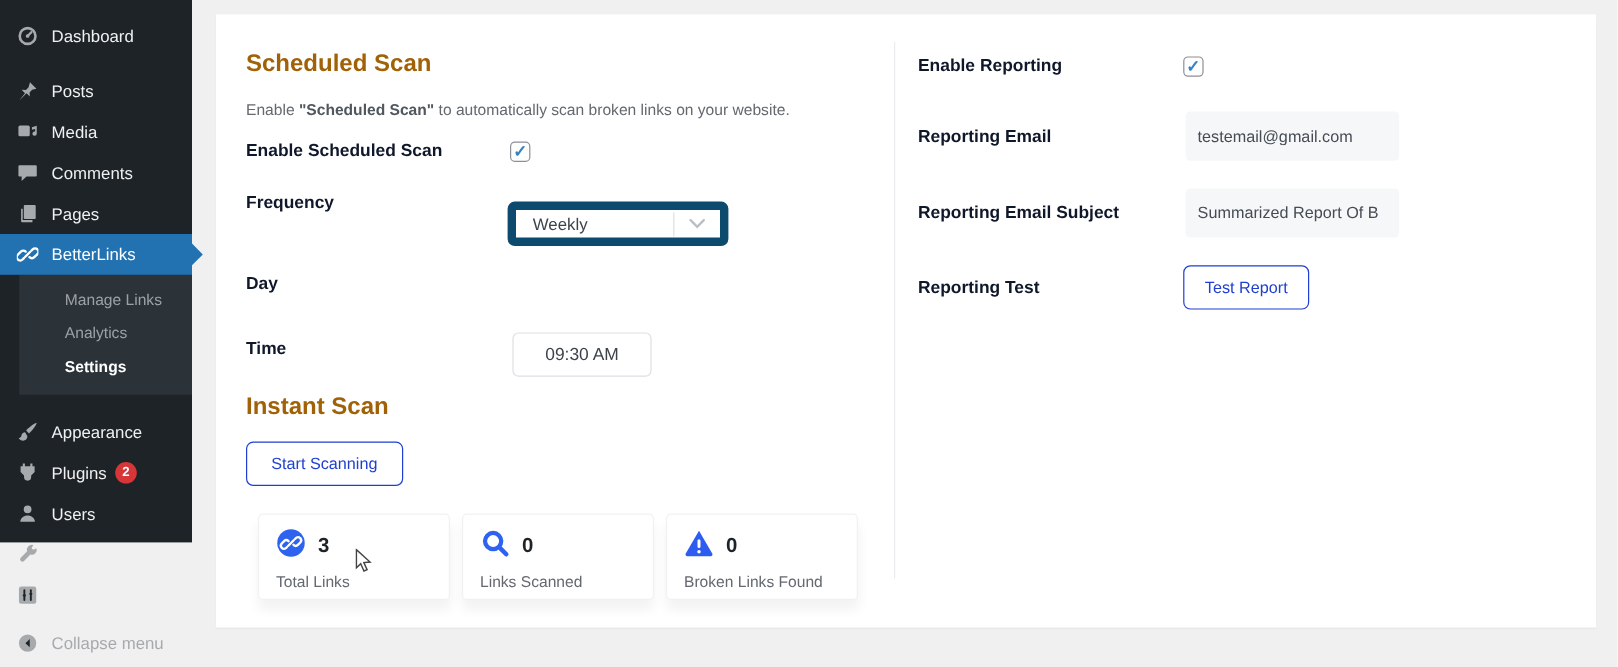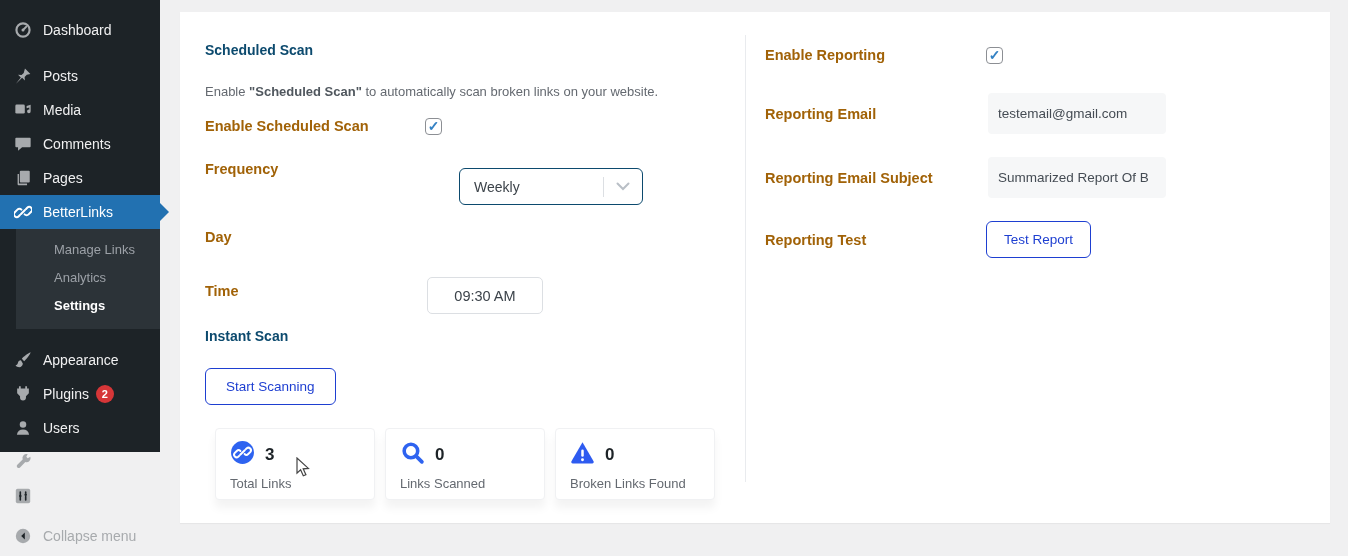--- a/index.html
+++ b/index.html
@@ -45,39 +45,39 @@
   }
   .menu-item.dim { color:#a7aaad; }
 
   
   .panel {
     position:absolute; left:180px; top:12px; width:1150px; height:511px;
     background:#fff; box-shadow:0 1px 1px rgba(0,0,0,0.04);
   }
   .v-divider { position:absolute; left:565px; top:23px; width:1px; height:447px; background:#e9ebee; }
 
-  .h-title { position:absolute; left:25px; font-size:14px; font-weight:bold; color:#0c4a6e; }
+  .h-title { position:absolute; left:25px; font-size:20px; font-weight:bold; color:#a16207; }
   .desc { position:absolute; left:25px; top:72px; font-size:13px; color:#646970; }
   .desc b { color:#50575e; }
 
-  .row-label { position:absolute; font-size:14.5px; font-weight:bold; color:#a16207; }
+  .row-label { position:absolute; font-size:14.5px; font-weight:bold; color:#0f172a; }
 
   
   .checkbox {
     position:absolute; width:17px; height:17px; background:#fff;
     border:1px solid #8c8f94; border-radius:4px; cursor:pointer;
     display:flex; align-items:center; justify-content:center;
   }
   .checkbox .check { color:#3582c4; font-size:14px; font-weight:bold; line-height:1; margin-top:-2px; }
 
   
   .select {
     position:absolute; left:243px; top:156px; width:184px; height:37px;
-    border:1px solid #0c4a6e; border-radius:6px; background:#fff; cursor:pointer;
-    display:flex; align-items:center;margin-left:36px;
+    border:7px solid #0c4a6e; border-radius:6px; background:#fff; cursor:pointer;
+    display:flex; align-items:center;
   }
   .select .sel-value { font-size:14px; color:#3c434a; padding-left:14px; flex:1; }
   .select .sel-sep { width:1px; height:20px; background:#dcdfe3; }
   .select .sel-chevron { width:38px; display:flex; align-items:center; justify-content:center; color:#b9bfc6; }
 
   
   .day-group { position:absolute; left:249px; top:210px; display:flex; }
   .day-cell {
     height:39px; display:flex; align-items:center; justify-content:center;
     border:1px solid #dde1e5; margin-left:-1px; background:#fff;

